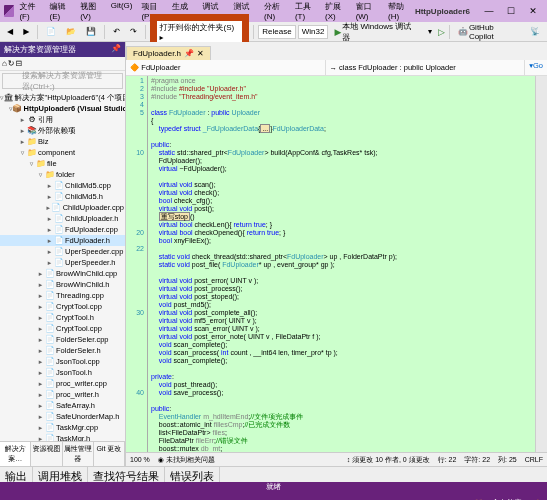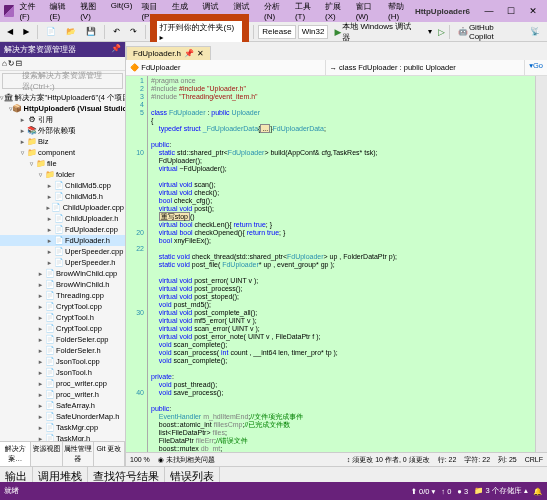--- a/index.html
+++ b/index.html
@@ -37,21 +37,21 @@
 .nav-bar { height: 16px; background: #fafafa; border-bottom: 1px solid #ddd; display: flex; font-size: 7.5px; }
 .nav-combo { flex: 1; padding: 1px 4px; border-right: 1px solid #ddd; display: flex; align-items: center; gap: 2px; }
 .code-area { flex: 1; display: flex; background: #ccffcc; overflow: hidden; font-family: Consolas, monospace; font-size: 7px; line-height: 8px; }
 .gutter { width: 22px; background: #ccffcc; color: #2b91af; text-align: right; padding: 1px 3px 0 0; border-right: 1px solid #aaa; }
 .code { flex: 1; padding: 1px 0 0 3px; white-space: pre; color: #000; }
 .kw { color: #0000ff; } .gr { color: #808080; } .ty { color: #2b91af; } .str { color: #a31515; } .cm { color: #008000; }
 .scroll-v { width: 12px; background: #e8e8e8; border-left: 1px solid #ccc; }
 .editor-status { height: 14px; background: #f0f0f0; border-top: 1px solid #ccc; font-size: 7px; display: flex; align-items: center; padding: 0 4px; gap: 8px; }
 .output-tabs { height: 16px; background: #eee; border-top: 1px solid #ccc; display: flex; font-size: 11px; }
 .output-tabs span { padding: 2px 5px; border-right: 1px solid #ccc; }
-.statusbar { height: 18px; background: #68217a; color: #fff; display: flex; align-items: center; padding: 0 4px; font-size: 7.5px; gap: 6px; }
+.statusbar { height: 18px; background: #68217a; color: #fff; display: flex; align-items: center; padding: 0 4px; font-size: 7.5px; gap: 6px; flex-direction: column; }
 .statusbar .right { margin-left: auto; display: flex; gap: 6px; align-items: center; }
 .boxed { background: #f5e6b3; border: 1px solid #888; padding: 0 1px; }
 </style>
 </head>
 <body>
 
 <div class="titlebar">
   <div class="vs-logo"></div>
   <div class="menu">
     <span>文件(F)</span>

